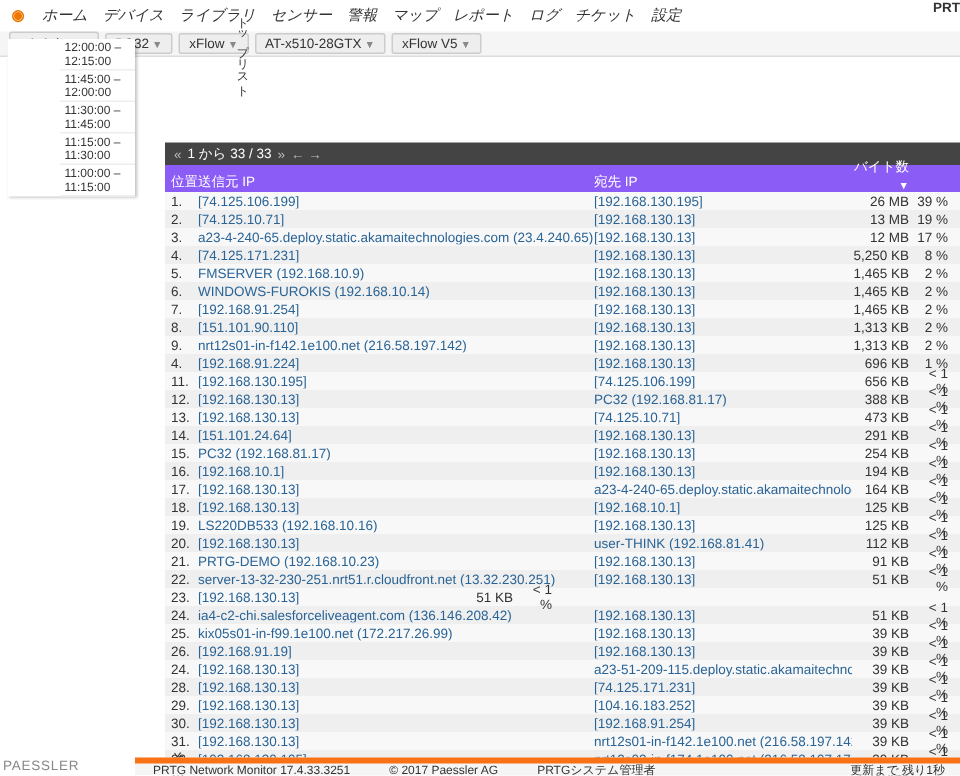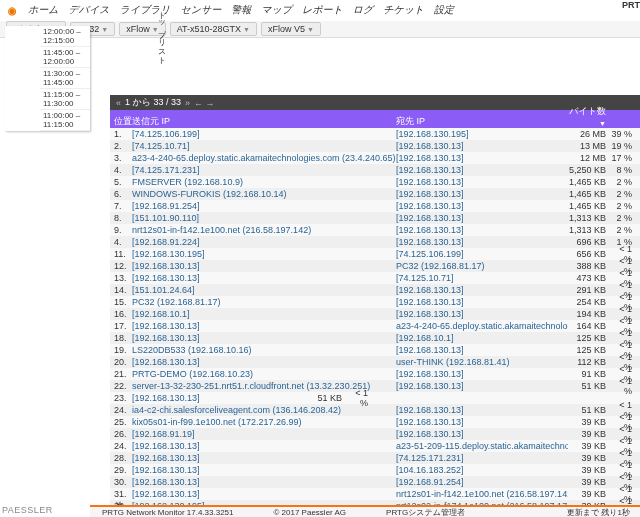--- a/index.html
+++ b/index.html
@@ -23,21 +23,21 @@
   .row.odd { background: #f8f8f8; }
   .c0 { width: 22px; padding-left: 4px; }
   .c1 { width: 264px; white-space: nowrap; overflow: hidden; color: #2a6496; }
   .c2 { width: 172px; white-space: nowrap; overflow: hidden; color: #2a6496; }
   .c1.hdr, .c2.hdr { color: #fff; }
   .c3 { width: 42px; text-align: right; padding-right: 4px; }
   .c4 { width: 26px; text-align: right; padding-right: 4px; }
   .hdr-row .c3, .hdr-row .c4 { color: #fff; }
   .sortarr { font-size: 7px; margin-left: 2px; }
   .paessler-left { position: absolute; left: 2px; bottom: 2px; color: #888; font-size: 9px; letter-spacing: 0.5px; }
-  .bottom-bar { position: absolute; bottom: 0; height: 12px; left: 90px; right: 0; background: #f5f5f5; border-top: 2px solid #f97316; font-size: 8px; display: flex; align-items: center; gap: 40px; padding: 0 12px; }
+  .bottom-bar { position: absolute; bottom: 0; height: 12px; left: 90px; right: 0; background: #f5f5f5; border-top: 4px solid #f97316; font-size: 8px; display: flex; align-items: center; gap: 26px; padding: 0 12px; }
   .bottom-bar .bitem { white-space: nowrap; }
   .bottom-right { position: absolute; right: 10px; }
 </style>
 </head>
 <body>
 
 <div class="topnav">
   <span class="logo-swirl">◉</span>
   <span class="topnav-item">ホーム</span>
   <span class="topnav-item">デバイス</span>

